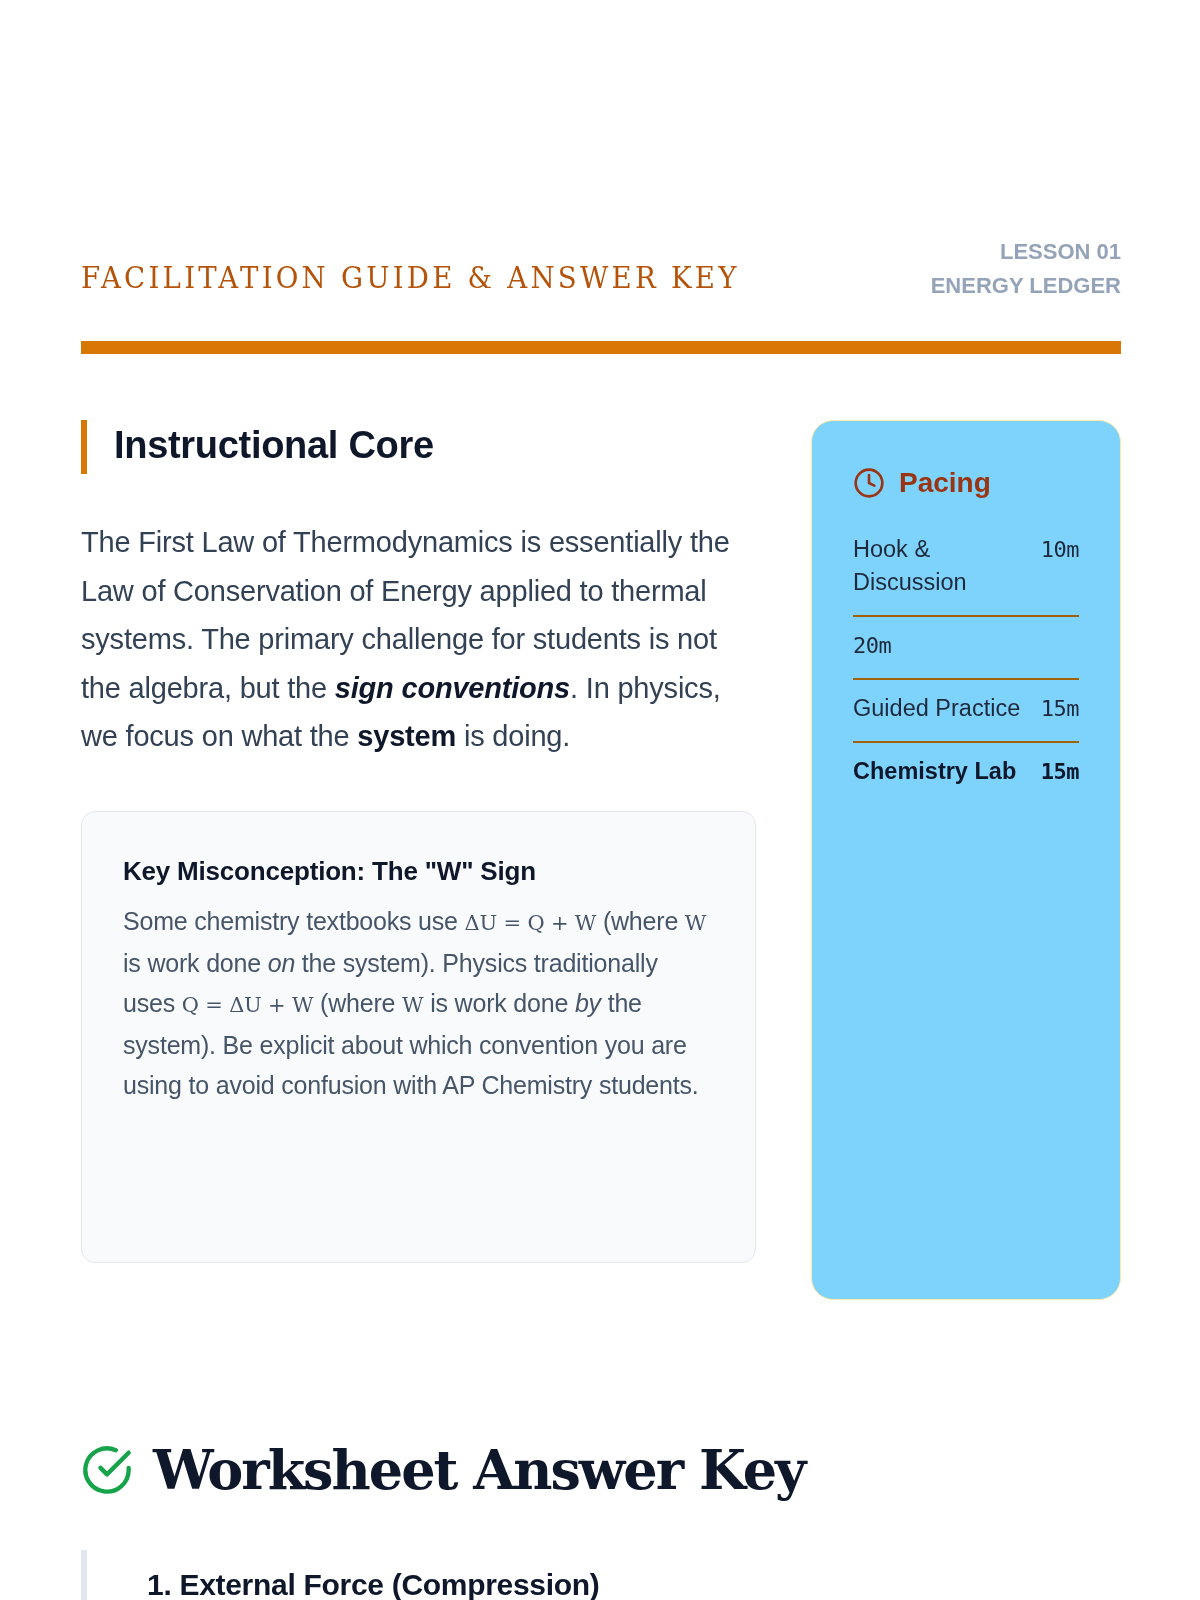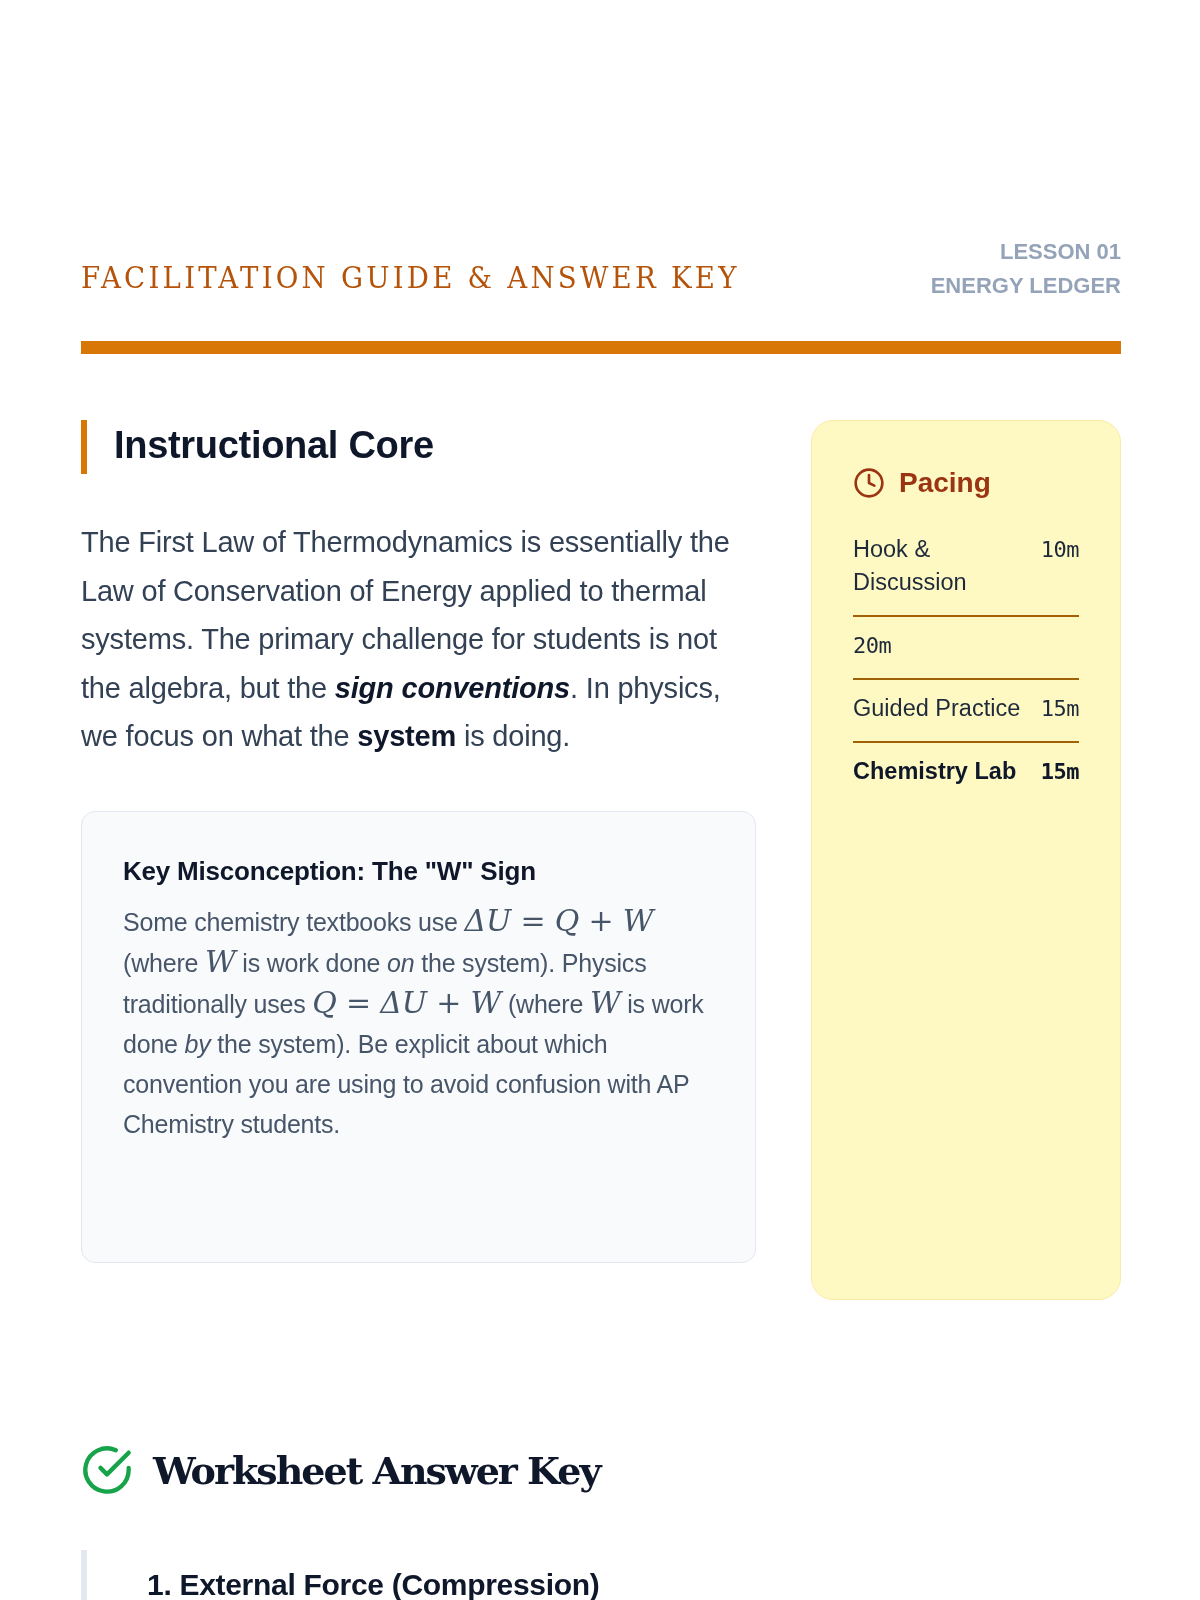--- a/index.html
+++ b/index.html
@@ -53,26 +53,26 @@
       background: #f8fafc; border: 1.5px solid #e2e8f0; border-radius: 14px;
       padding: 44px 40px 0 41px;
     }
     .callout h3 {
       font-family: "Liberation Sans", sans-serif; font-weight: 700;
       font-size: 26px; color: #0f172a; letter-spacing: -0.2px;
     }
     .callout .body {
       margin-top: 14px; font-size: 25px; line-height: 40px; color: #475569; letter-spacing: -0.2px;
     }
-    .math { font-family: "DejaVu Serif", "Liberation Serif", serif; font-style: italic; font-size: 30px; color: #475569; }
+    .math { font-family: "DejaVu Serif", "Liberation Serif", serif; font-size: 21px; color: #475569; }
 
     
     .sidebar {
       position: absolute; left: 730px; top: 0; width: 310px; height: 880px;
-      background: #fef9c3; border: 1.5px solid #fdeaa8; border-radius: 22px;
+      background: #7dd3fc; border: 1.5px solid #fdeaa8; border-radius: 22px;
       padding: 42px 41px 0 41px;
     }
     .side-title { display: flex; align-items: center; height: 40px; }
     .side-title .clock { width: 32px; height: 32px; margin-right: 14px; }
     .side-title span.label {
       font-family: "Liberation Sans", sans-serif; font-weight: 700; font-size: 28px; color: #9a3412;
     }
     .pace-list { margin-top: 18px; }
     .pace-item {
       display: flex; justify-content: space-between; align-items: flex-start;
@@ -86,21 +86,21 @@
     }
     .pace-item.bold .name, .pace-item.bold .time { font-weight: 700; color: #0f172a; }
     .pace-item.single .name { width: auto; white-space: nowrap; }
 
     
     .answer { position: absolute; left: 0; top: 1435px; width: 1040px; }
     .answer-head { display: flex; align-items: center; height: 70px; }
     .answer-head .check { width: 52px; height: 52px; margin-right: 20px; }
     .answer-head h2 {
       font-family: "DejaVu Serif", "Liberation Serif", serif; font-weight: 700;
-      font-size: 38px; letter-spacing: -2px; color: #0f172a;
+      font-size: 54px; letter-spacing: -2px; color: #0f172a;
     }
     .question {
       position: absolute; left: 0; top: 115px; height: 60px; width: 700px;
       border-left: 6px solid #e2e8f0; padding-left: 40px; padding-top: 18px;
     }
     .question h4 {
       font-family: "Liberation Sans", sans-serif; font-weight: 700;
       font-size: 30px; color: #0f172a; letter-spacing: -0.3px; margin-left: 20px;
     }
   </style>

